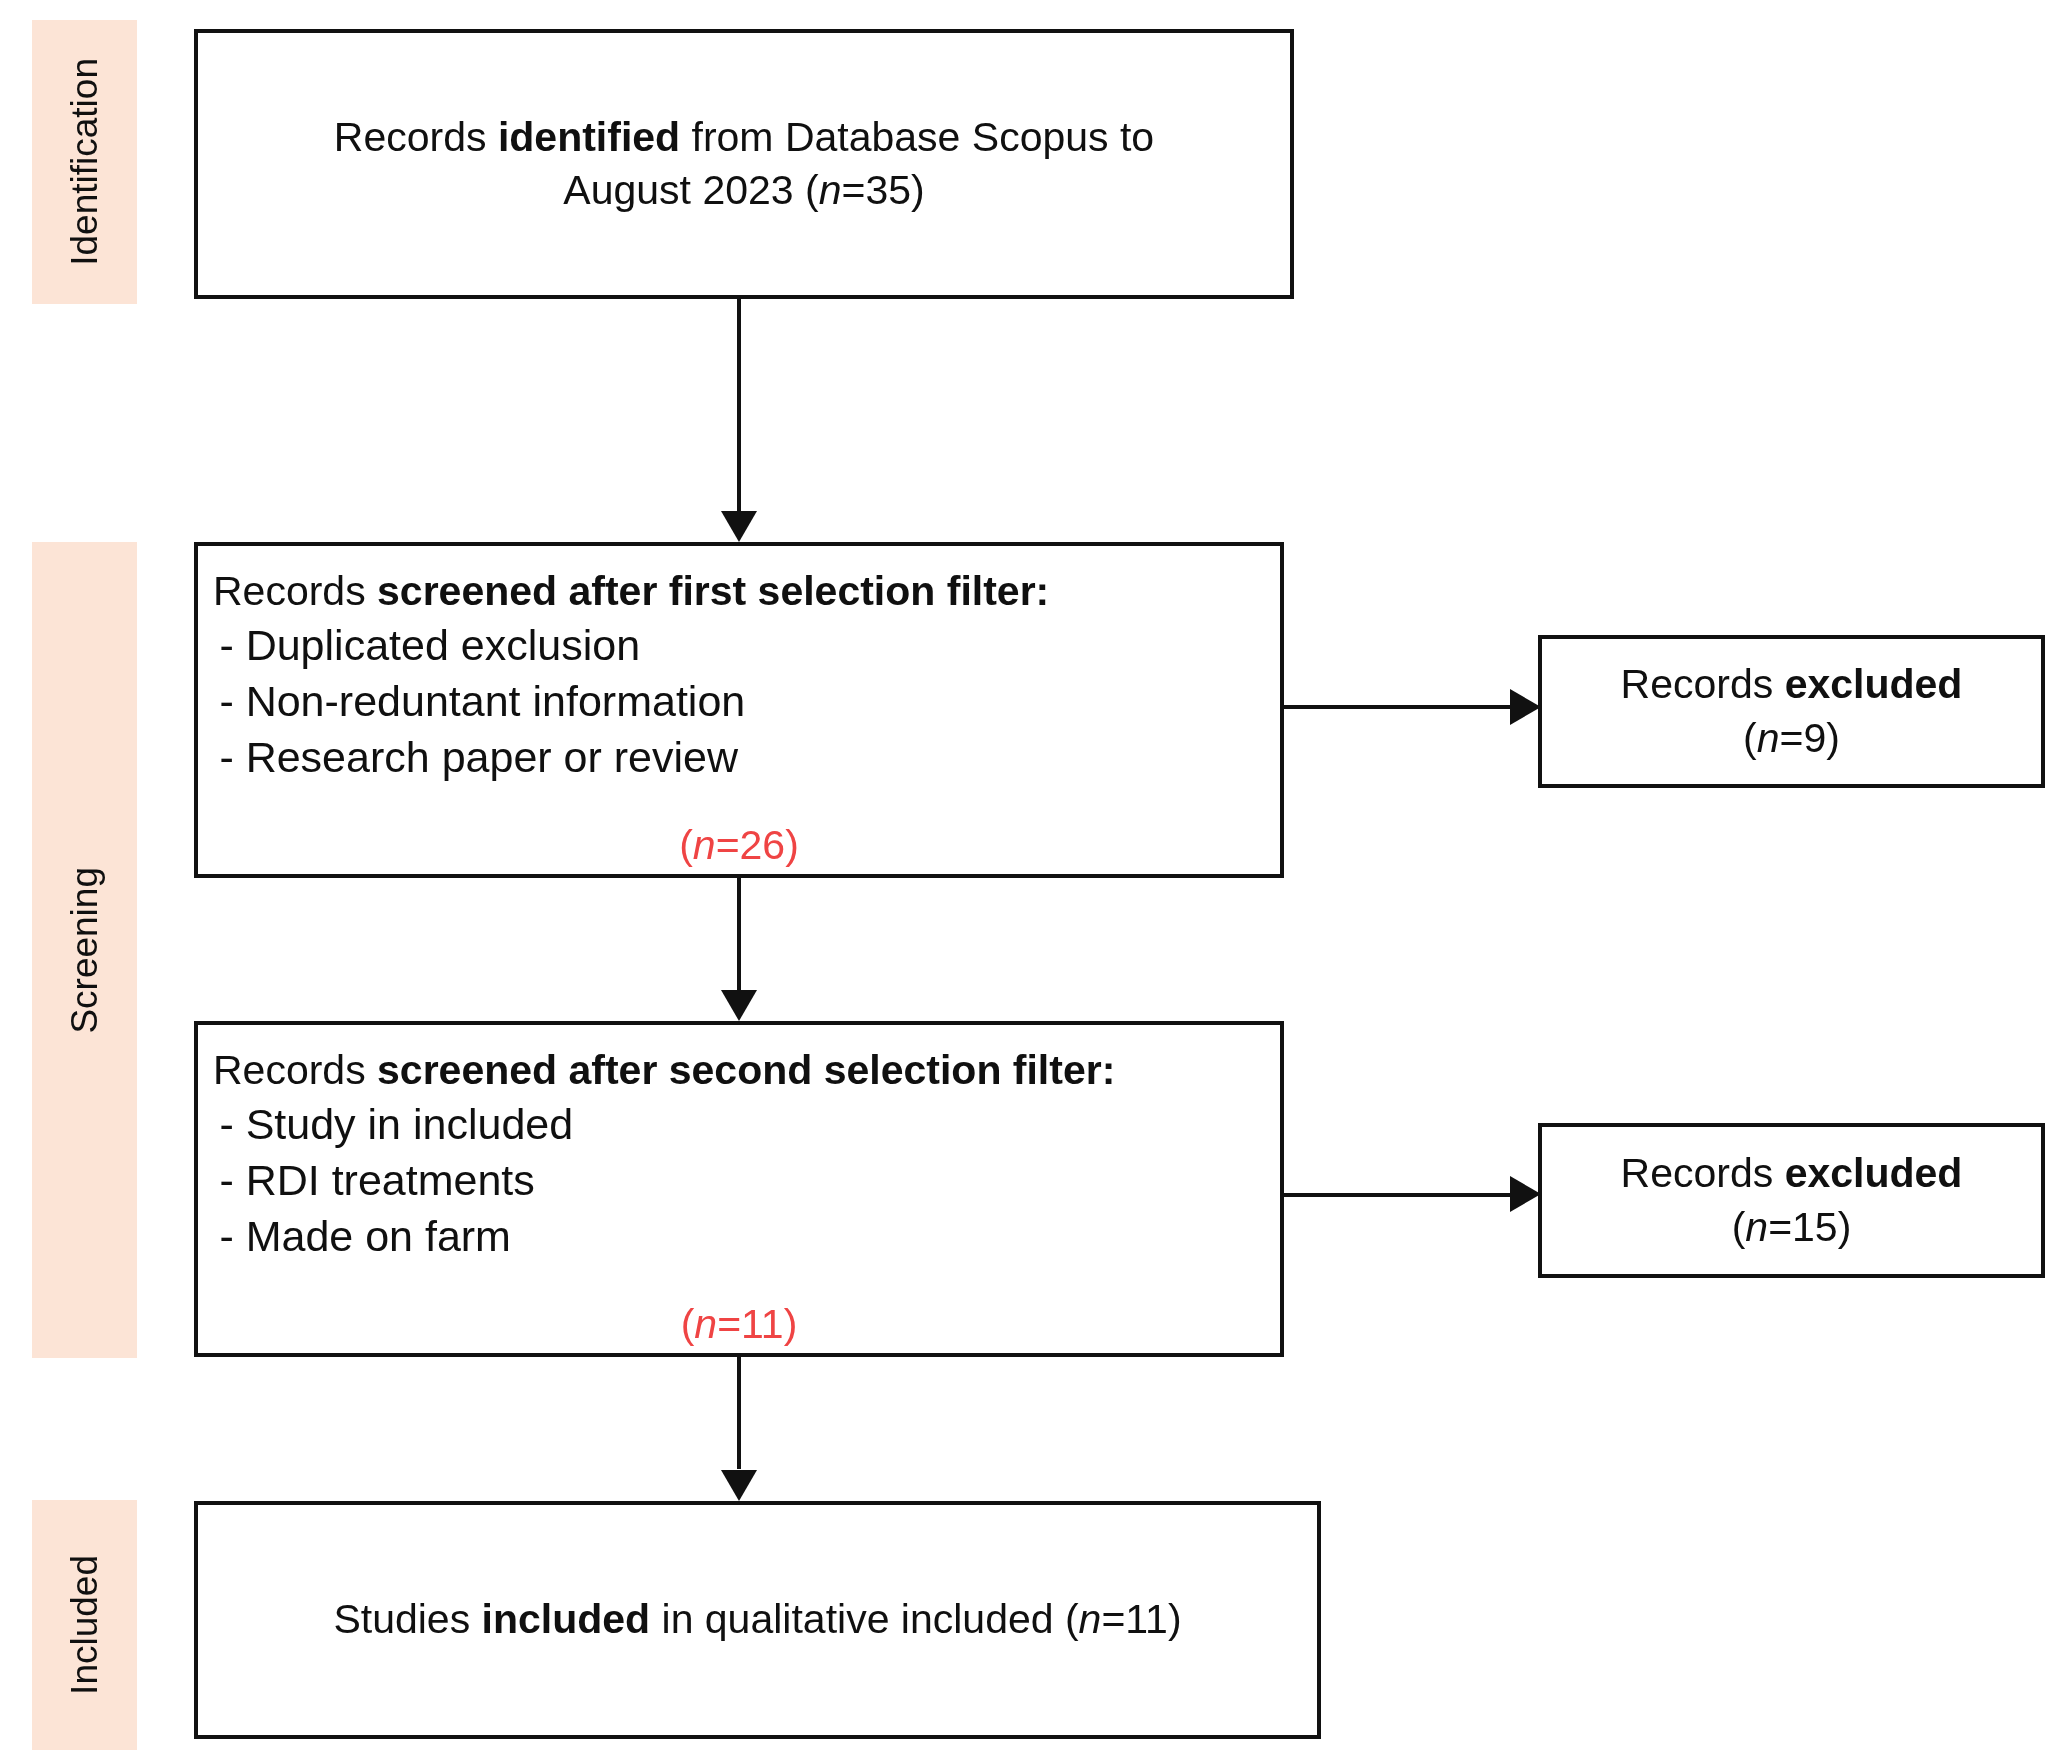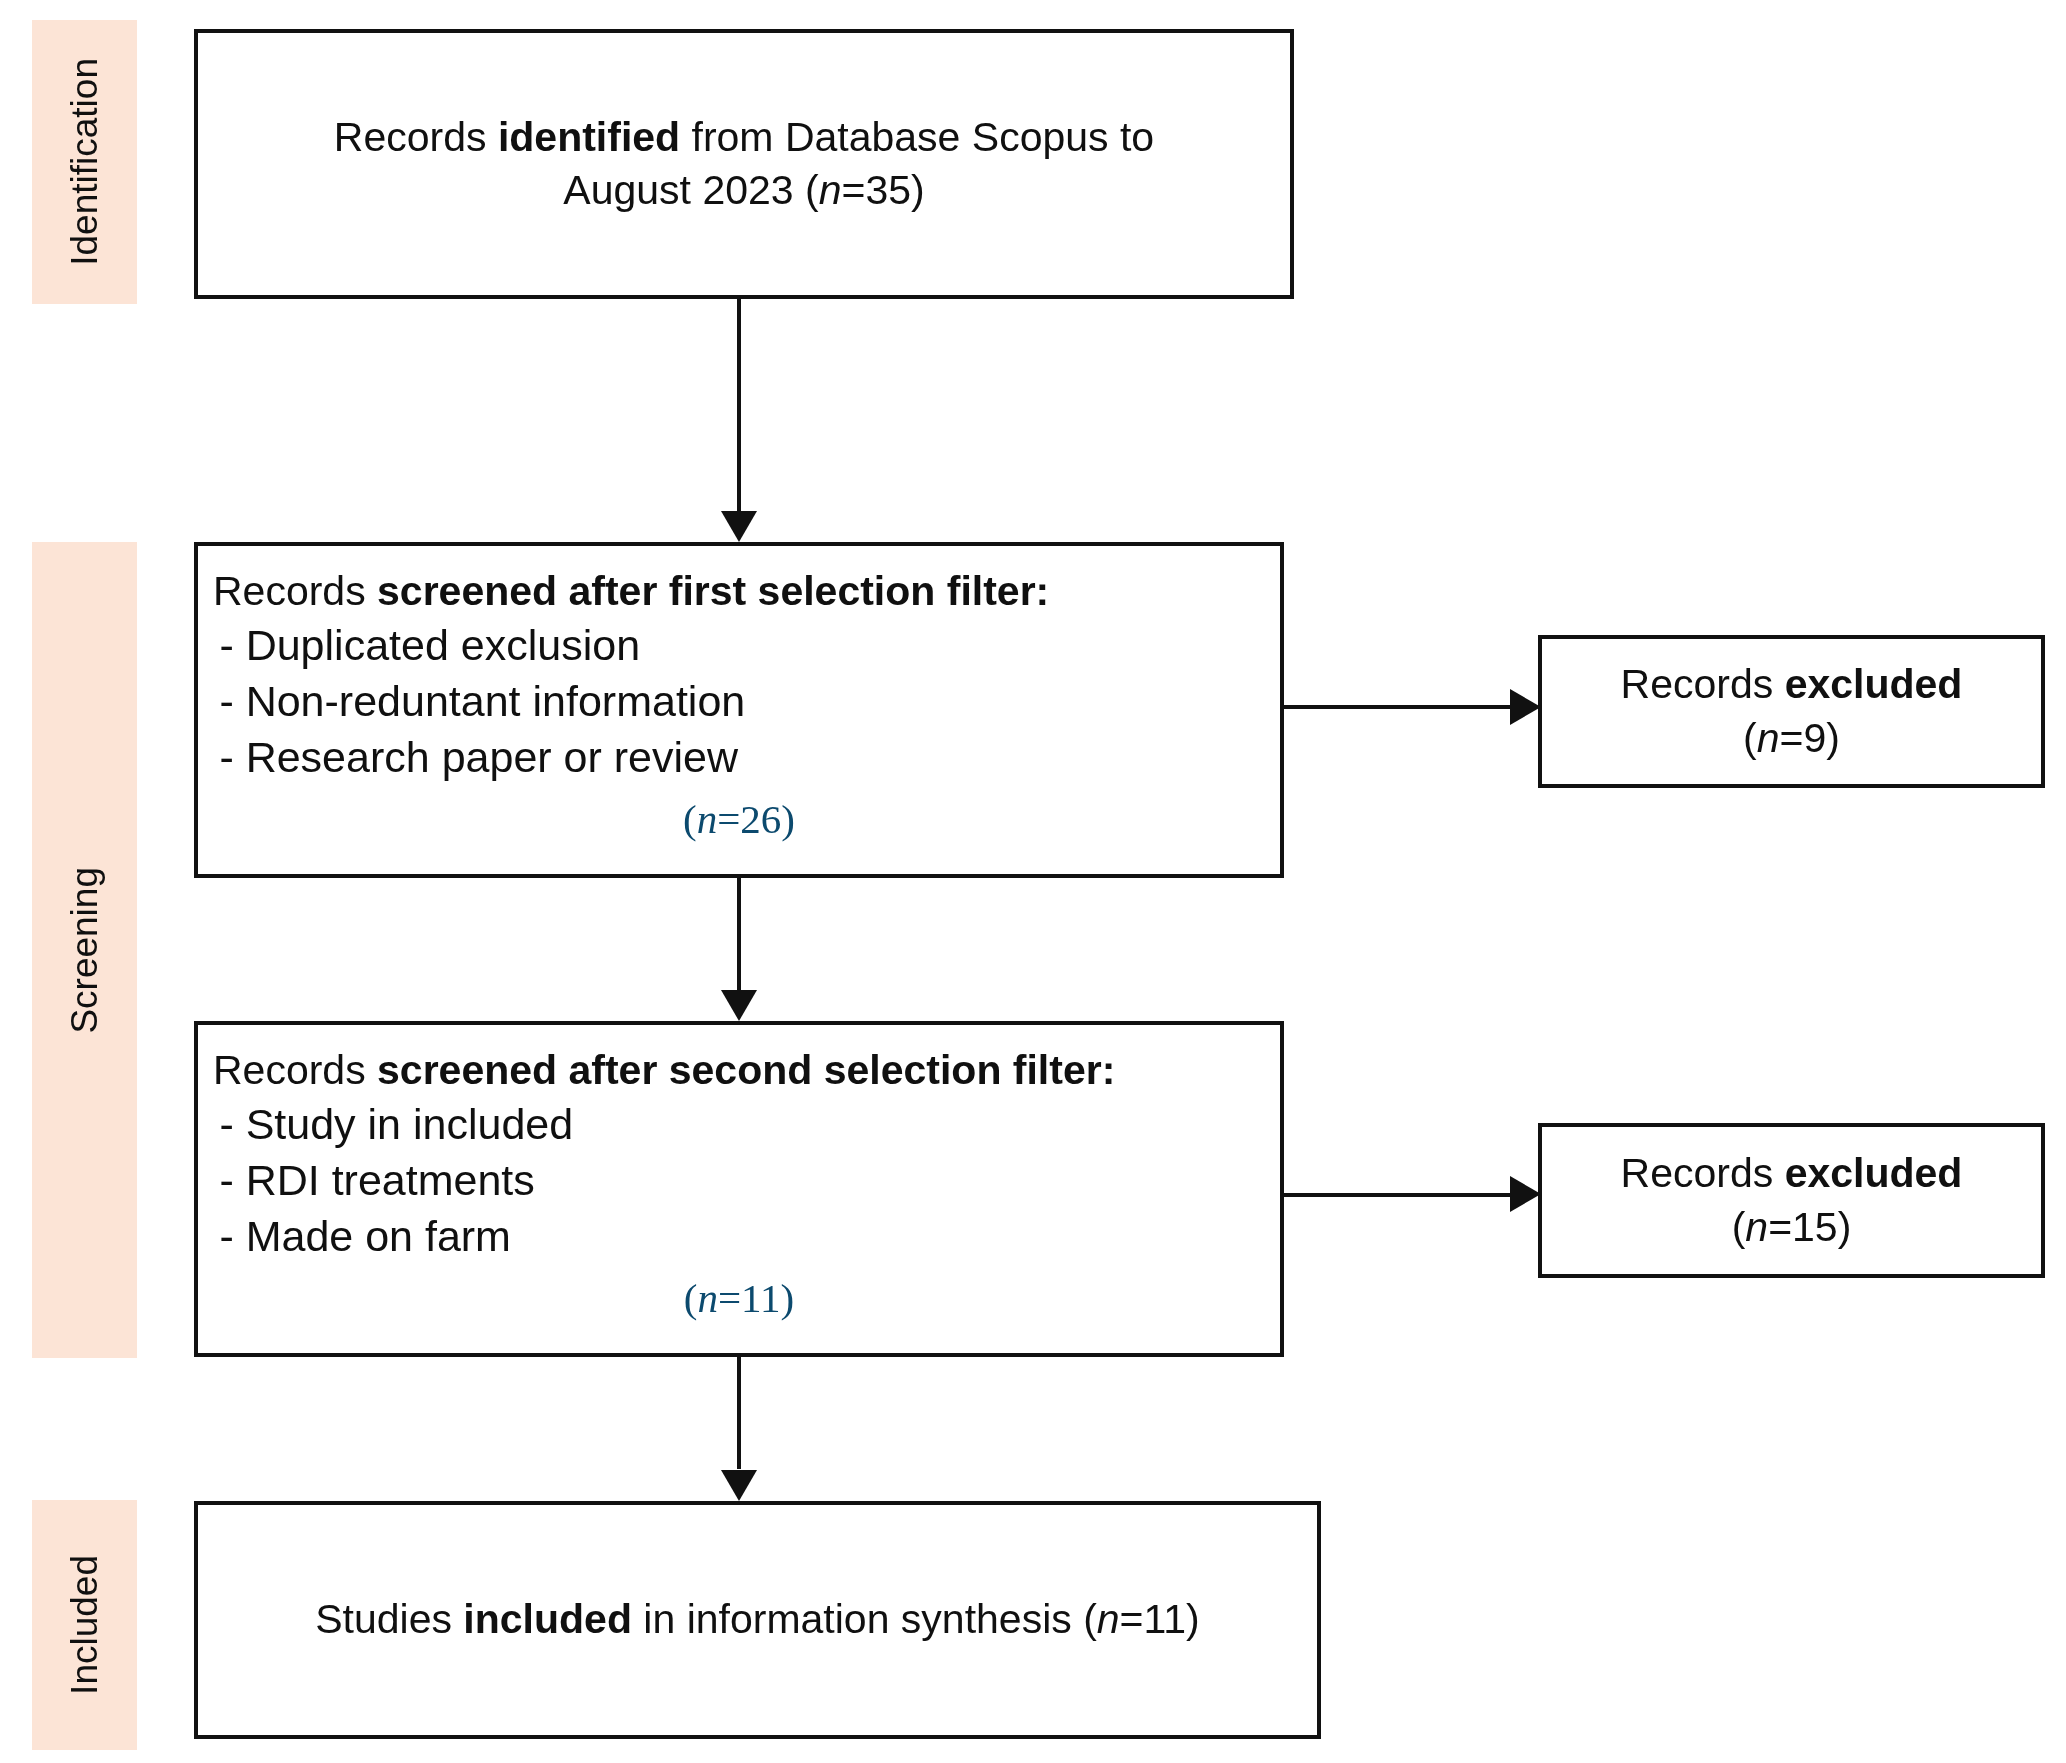--- a/index.html
+++ b/index.html
@@ -61,23 +61,22 @@
     font-size: 43px;
     line-height: 1.30;
     text-align: left;
     padding-left: 21.4px;
     color: #101010;
   }
   .count-line {
     font-size: 41px;
     line-height: 1.30;
     text-align: center;
-    color: #0c4a6e;
-    margin-top: 7px;
-    font-family: Liberation Serif, serif;
+    color: #ef4444;
+    margin-top: 33px;
   }
 
   
   .v-line {
     position: absolute;
     width: 4px;
     background: #111111;
   }
   .v-arrowhead {
     position: absolute;
@@ -186,19 +185,19 @@
       </div>
     </div>
   </div>
 
   <div class="v-line" style="left:737px; top:1357px; height:112px;"></div>
   <div class="v-arrowhead" style="left:721px; top:1470px;"></div>
 
   <div class="flow-box" style="left:194px; top:1501px; width:1127px; height:238px;">
     <div class="box-text center">
       <div>
-        <span>Studies </span><b>included</b><span> in information synthesis (</span><i>n</i><span>=11)</span>
+        <span>Studies </span><b>included</b><span> in qualitative included (</span><i>n</i><span>=11)</span>
       </div>
     </div>
   </div>
 
 </div>
 
 
 </body></html>

